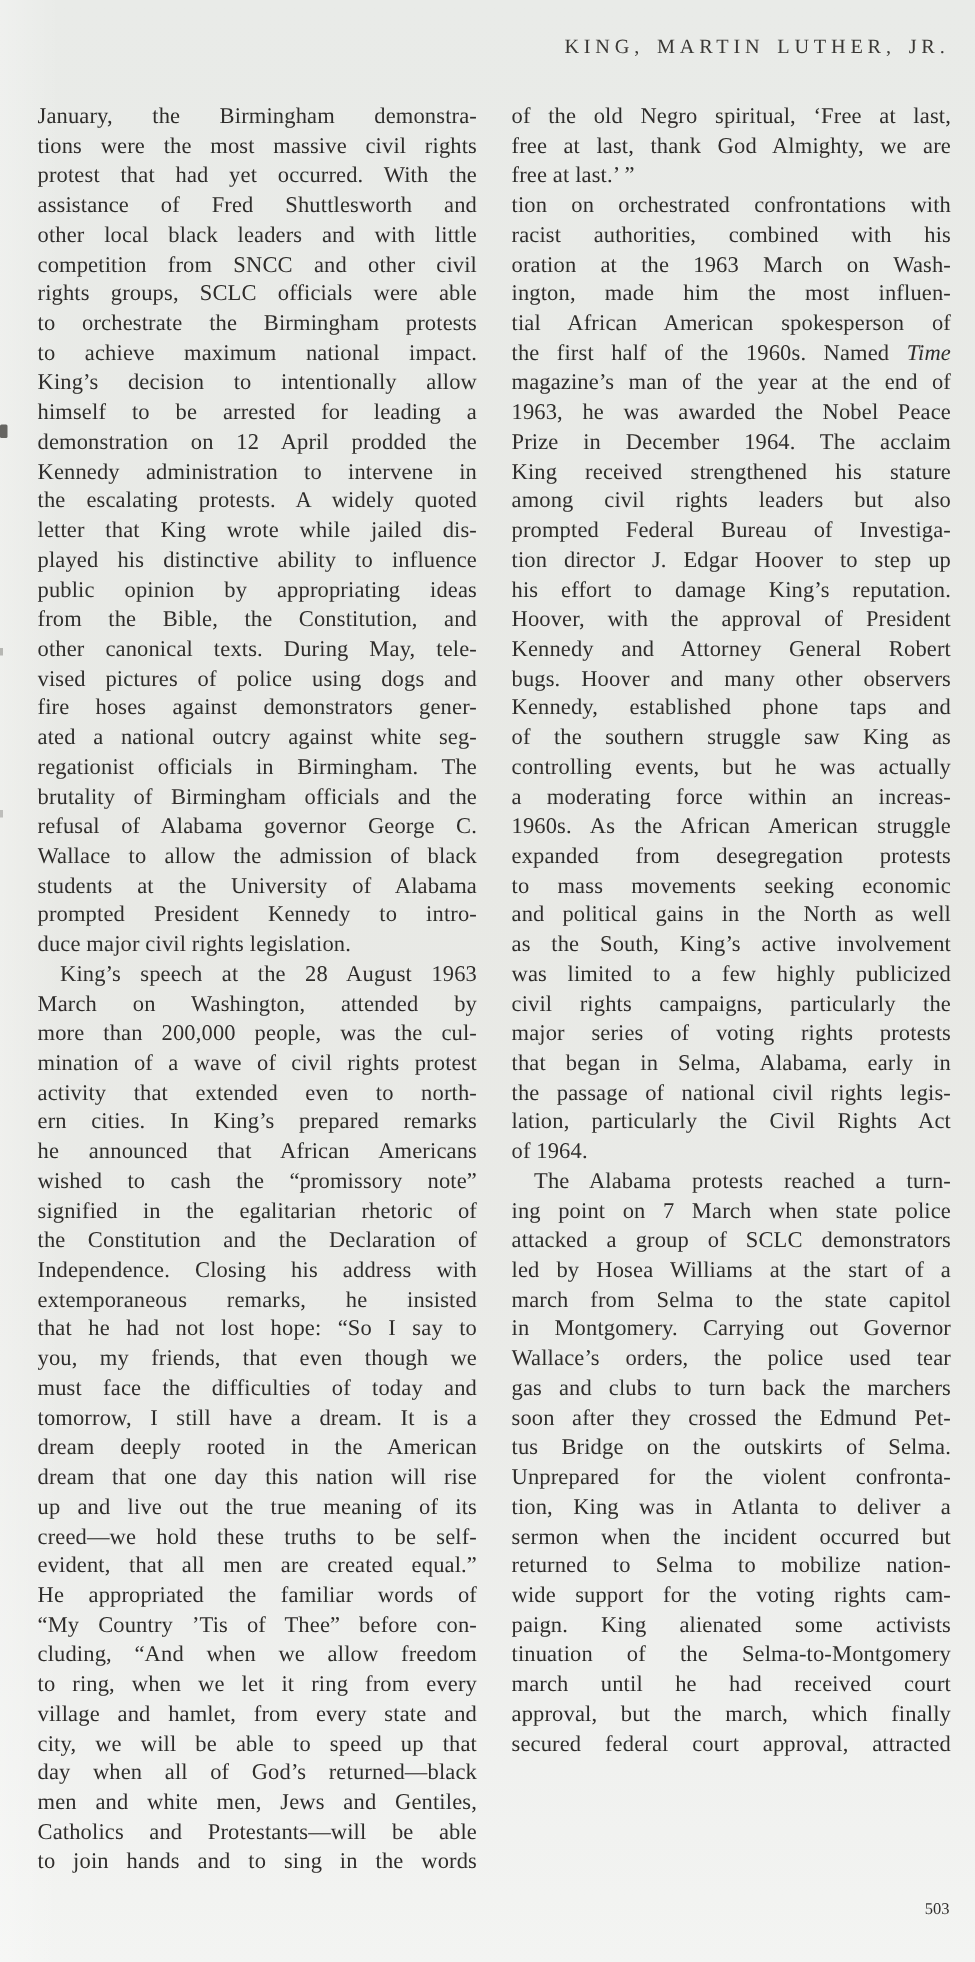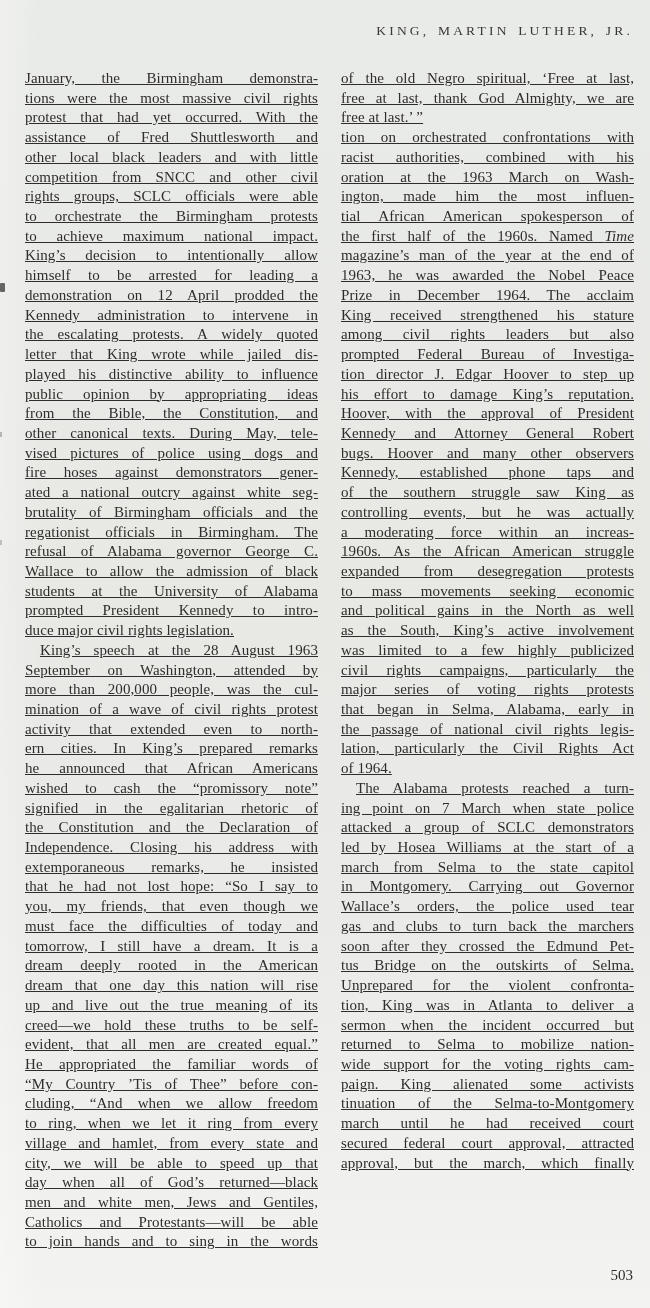--- a/index.html
+++ b/index.html
@@ -25,42 +25,41 @@
     color: #3a3835;
     white-space: nowrap;
   }
   .columns {
     position: absolute;
     top: 69px;
     left: 25px;
     width: 609px;
     display: flex;
     gap: 23px;
-    text-decoration: underline;
   }
   .col {
     width: 296px;
     font-size: 15px;
     line-height: 19.72px;
     letter-spacing: 0.1px;
   }
   .line {
     text-align: justify;
     text-align-last: justify;
     max-height: 19.72px;
     overflow: hidden;
   }
   .line.end { text-align-last: left; }
   .line.indent { text-indent: 15px; }
   .line em { font-style: italic; }
   .folio {
     position: absolute;
     top: 1267px;
     right: 17px;
-    font-size: 15px;
+    font-size: 11px;
     color: #2f2d2b;
     text-align: right;
   }
   .edge-mark {
     position: absolute;
     left: 0;
     background: #4e4c49;
   }
   .edge-mark.m1 { top: 283px; width: 5px; height: 9px; opacity: 0.85; border-radius: 1px; }
   .edge-mark.m2 { top: 432px; width: 2px; height: 5px; opacity: 0.35; }
@@ -89,29 +88,29 @@
         <div class="line">Kennedy administration to intervene in</div>
         <div class="line">the escalating protests. A widely quoted</div>
         <div class="line">letter that King wrote while jailed dis-</div>
         <div class="line">played his distinctive ability to influence</div>
         <div class="line">public opinion by appropriating ideas</div>
         <div class="line">from the Bible, the Constitution, and</div>
         <div class="line">other canonical texts. During May, tele-</div>
         <div class="line">vised pictures of police using dogs and</div>
         <div class="line">fire hoses against demonstrators gener-</div>
         <div class="line">ated a national outcry against white seg-</div>
+        <div class="line">regationist officials in Birmingham. The</div>
         <div class="line">brutality of Birmingham officials and the</div>
-        <div class="line">regationist officials in Birmingham. The</div>
         <div class="line">refusal of Alabama governor George C.</div>
         <div class="line">Wallace to allow the admission of black</div>
         <div class="line">students at the University of Alabama</div>
         <div class="line">prompted President Kennedy to intro-</div>
         <div class="line end">duce major civil rights legislation.</div>
         <div class="line indent">King’s speech at the 28 August 1963</div>
-        <div class="line">September on Washington, attended by</div>
+        <div class="line">March on Washington, attended by</div>
         <div class="line">more than 200,000 people, was the cul-</div>
         <div class="line">mination of a wave of civil rights protest</div>
         <div class="line">activity that extended even to north-</div>
         <div class="line">ern cities. In King’s prepared remarks</div>
         <div class="line">he announced that African Americans</div>
         <div class="line">wished to cash the “promissory note”</div>
         <div class="line">signified in the egalitarian rhetoric of</div>
         <div class="line">the Constitution and the Declaration of</div>
         <div class="line">Independence. Closing his address with</div>
         <div class="line">extemporaneous remarks, he insisted</div>
@@ -183,22 +182,22 @@
         <div class="line">soon after they crossed the Edmund Pet-</div>
         <div class="line">tus Bridge on the outskirts of Selma.</div>
         <div class="line">Unprepared for the violent confronta-</div>
         <div class="line">tion, King was in Atlanta to deliver a</div>
         <div class="line">sermon when the incident occurred but</div>
         <div class="line">returned to Selma to mobilize nation-</div>
         <div class="line">wide support for the voting rights cam-</div>
         <div class="line">paign. King alienated some activists</div>
         <div class="line">tinuation of the Selma-to-Montgomery</div>
         <div class="line">march until he had received court</div>
+        <div class="line">approval, but the march, which finally</div>
         <div class="line">secured federal court approval, attracted</div>
-        <div class="line">approval, but the march, which finally</div>
       </div>
   </div>
 
   <div class="folio">503</div>
 
   <div class="edge-mark m1"></div>
   <div class="edge-mark m2"></div>
   <div class="edge-mark m3"></div>
 </div>
 

